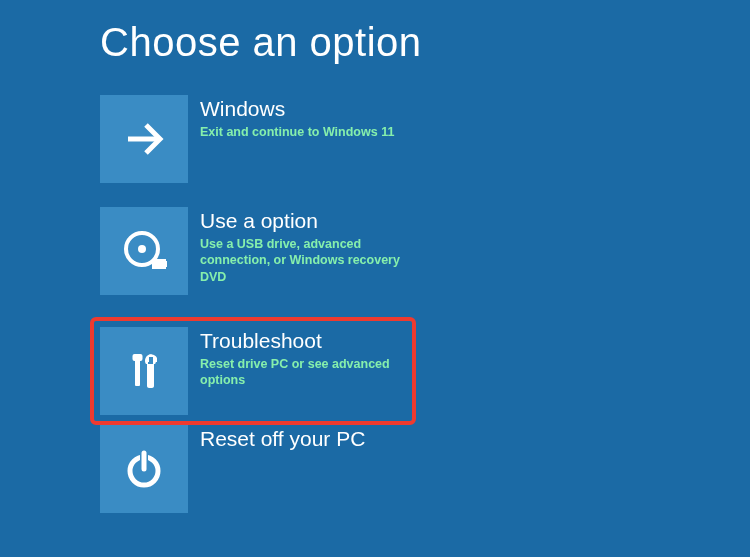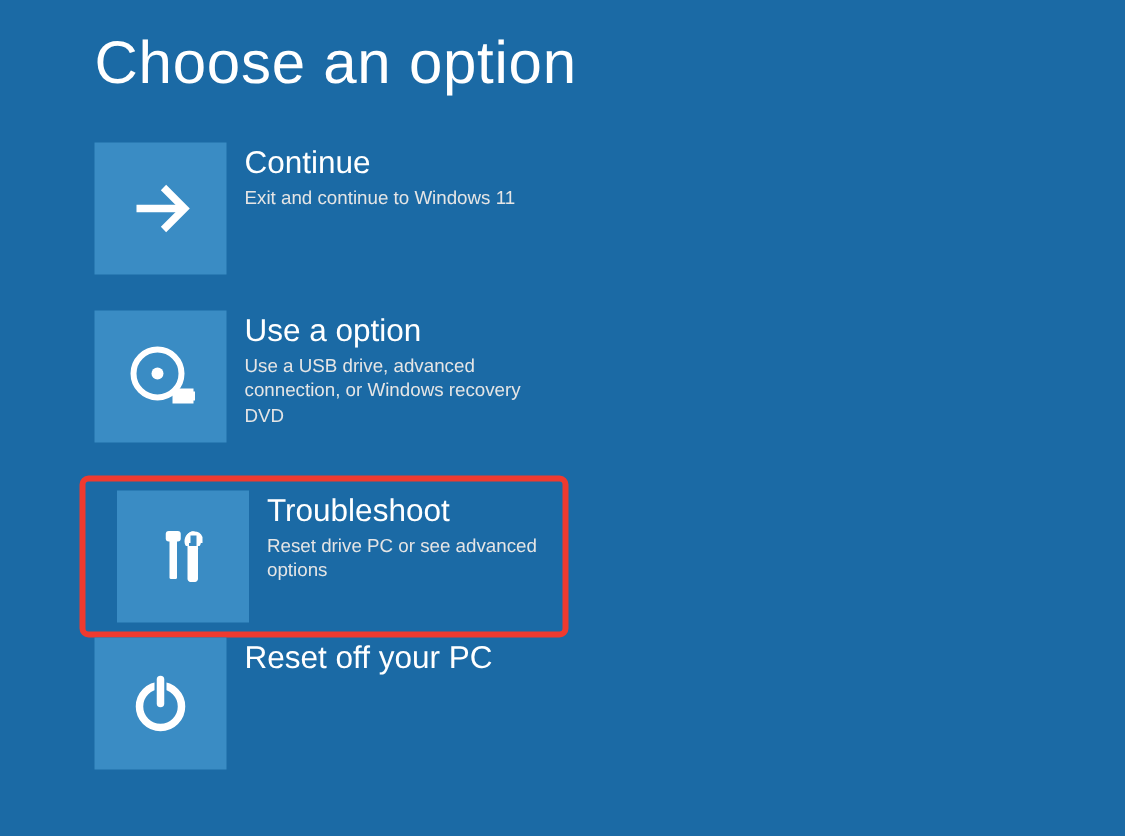--- a/index.html
+++ b/index.html
@@ -5,21 +5,21 @@
   * { margin: 0; padding: 0; box-sizing: border-box; }
   body {
     width: 750px;
     height: 557px;
     background: #1b6aa5;
     font-family: "Segoe UI Light", "Segoe UI", -apple-system, sans-serif;
     color: #ffffff;
     overflow: hidden;
   }
   .container {
-    padding: 20px 63px;
+    padding: 20px 100px;
   }
   .title {
     font-size: 40px;
     font-weight: 300;
     margin-bottom: 30px;
     letter-spacing: 0.5px;
   }
   .grid {
     display: flex;
     flex-wrap: wrap;
@@ -54,38 +54,37 @@
     flex-direction: column;
   }
   .tile-title {
     font-size: 21px;
     font-weight: 300;
     line-height: 1.1;
     margin-bottom: 4px;
   }
   .tile-desc {
     font-size: 12.5px;
-    font-weight: 400;
+    font-weight: 700;
     line-height: 1.3;
-    color: #e5e5e5;
+    color: #86efac;
     max-width: 200px;
   }
   .highlight {
     border: 4px solid #ef3a2f;
     border-radius: 6px;
     padding: 6px;
     margin-left: -10px;
     margin-top: -2px;
     width: 326px;
     height: 108px;
   }
   .highlight .tile {
     margin-bottom: 0;
     height: 88px;
-    margin-left: 15px;
   }
   svg { display: block; }
 </style>
 </head>
 <body>
 
 <div class="container">
   <h1 class="title">Choose an option</h1>
 
   <div class="grid">
@@ -95,21 +94,21 @@
       <div class="tile">
         <div class="tile-icon">
           <svg width="48" height="48" viewBox="0 0 48 48">
             <g stroke="#ffffff" stroke-width="5" fill="none" stroke-linecap="butt">
               <line x1="8" y1="24" x2="38" y2="24"></line>
               <polyline points="26,10 40,24 26,38" stroke-linejoin="miter"></polyline>
             </g>
           </svg>
         </div>
         <div class="tile-text">
-          <div class="tile-title">Continue</div>
+          <div class="tile-title">Windows</div>
           <div class="tile-desc">Exit and continue to Windows 11</div>
         </div>
       </div>
 
       <div class="tile">
         <div class="tile-icon">
           <svg width="52" height="52" viewBox="0 0 52 52">
             <circle cx="24" cy="24" r="16" fill="none" stroke="#ffffff" stroke-width="4"></circle>
             <circle cx="24" cy="24" r="4" fill="#ffffff"></circle>
             <rect x="34" y="34" width="14" height="10" fill="#ffffff"></rect>

